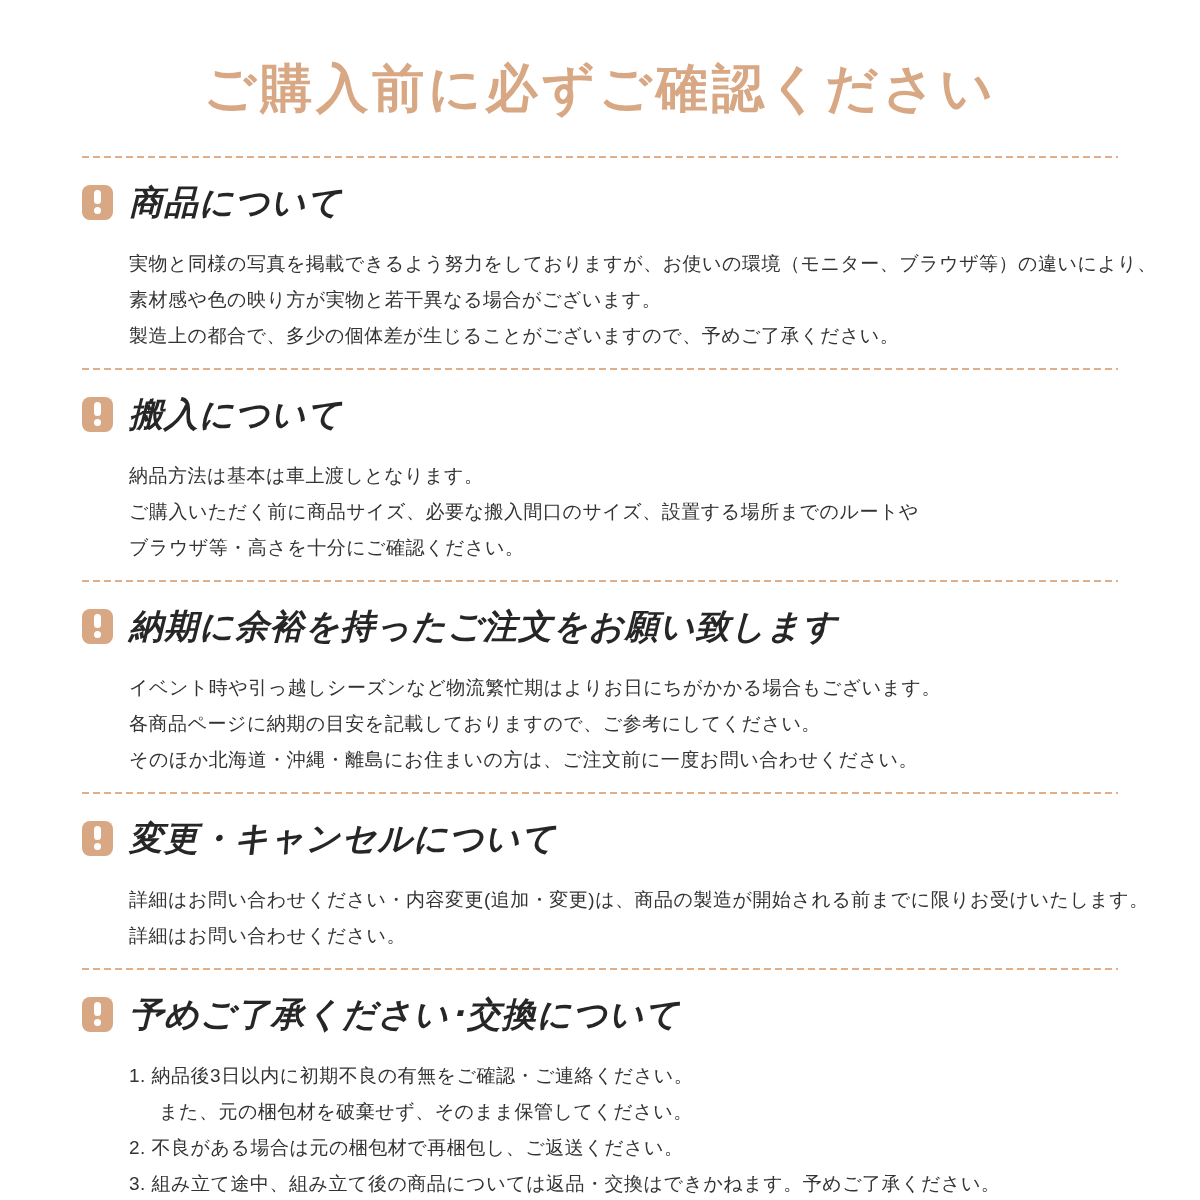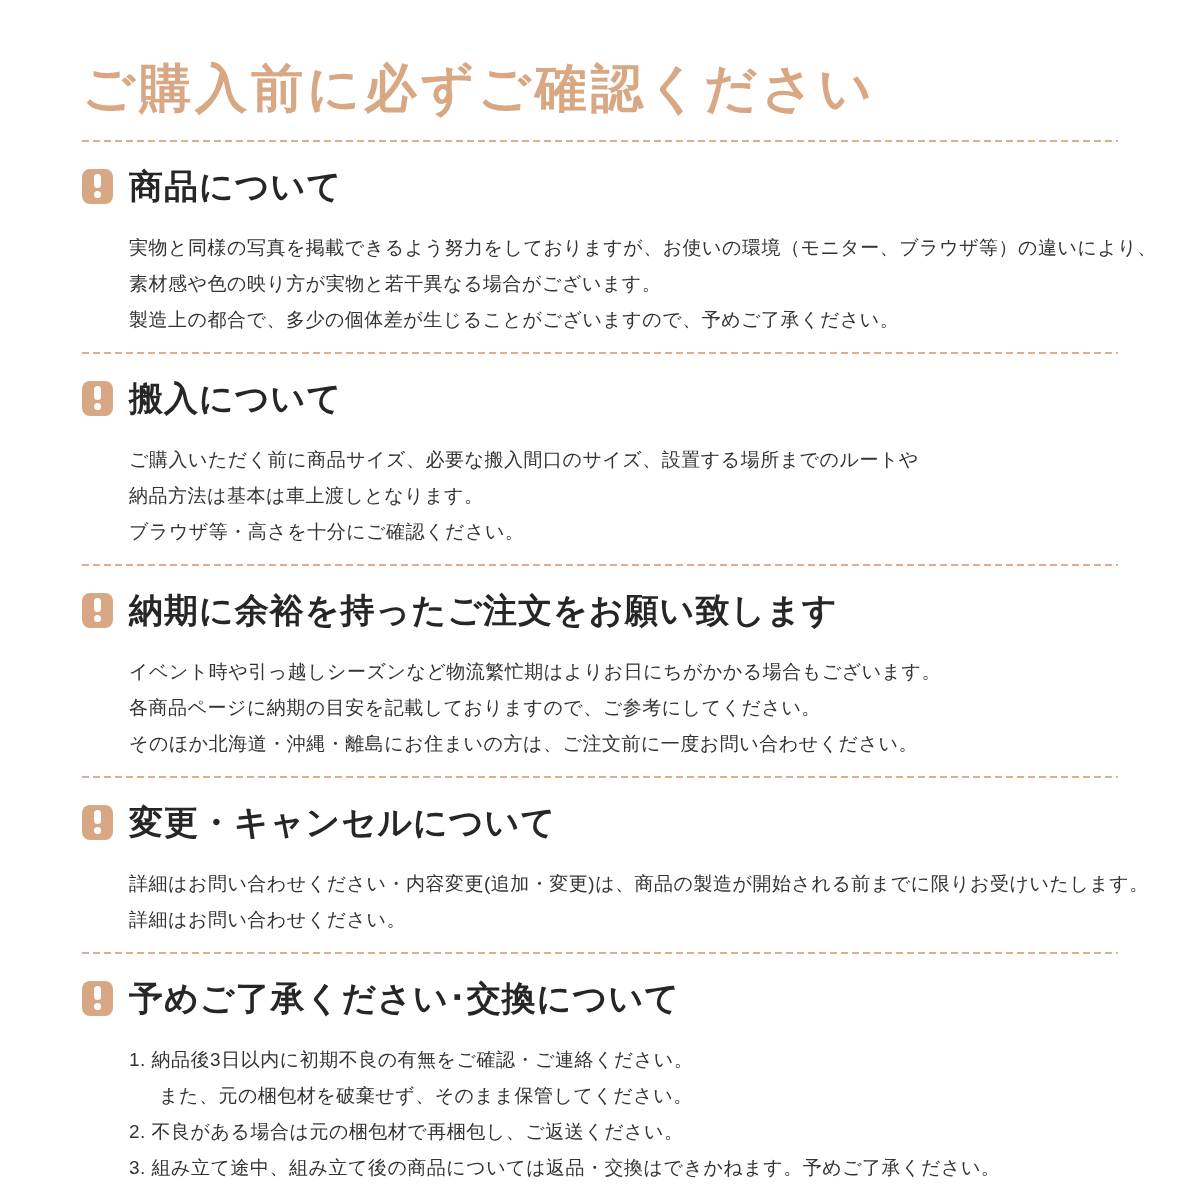--- a/index.html
+++ b/index.html
@@ -16,42 +16,43 @@
     overflow:hidden;
     font-family:"Liberation Sans",sans-serif;
     color:var(--body-text);
   }
   .page{
     width:1200px;height:1200px;
     padding:0 82px;
   }
   .title{
     margin-top:56px;
-    margin-bottom:20px;
-    text-align:left;
+    margin-bottom:36px;
+    text-align:center;
     font-size:52px;
     line-height:64px;
     font-weight:700;
     letter-spacing:4px;
     color:var(--accent);
     white-space:nowrap;
   }
   .sep{
     height:2px;
     background:repeating-linear-gradient(to right,
       var(--dash) 0px, var(--dash) 7px,
       transparent 7px, transparent 11px);
   }
   section{
     padding:24px 0 14px 0;
   }
   .heading-row{
     display:flex;
     align-items:center;
     gap:16px;
+    font-style:italic;
   }
   .excl-icon{
     width:31px;height:35px;
     flex:0 0 auto;
     background:var(--accent);
     border-radius:8px;
     display:flex;
     flex-direction:column;
     align-items:center;
     justify-content:center;
@@ -119,22 +120,22 @@
 
   <section>
     <div class="heading-row">
       <span class="excl-icon">
         <span class="excl-bar"></span>
         <span class="excl-dot"></span>
       </span>
       <h2>搬入について</h2>
     </div>
     <div class="section-body">
+      <p>納品方法は基本は車上渡しとなります。</p>
       <p>ご購入いただく前に商品サイズ、必要な搬入間口のサイズ、設置する場所までのルートや</p>
-      <p>納品方法は基本は車上渡しとなります。</p>
       <p>ブラウザ等・高さを十分にご確認ください。</p>
     </div>
   </section>
 
   <div class="sep"></div>
 
   <section>
     <div class="heading-row">
       <span class="excl-icon">
         <span class="excl-bar"></span>

